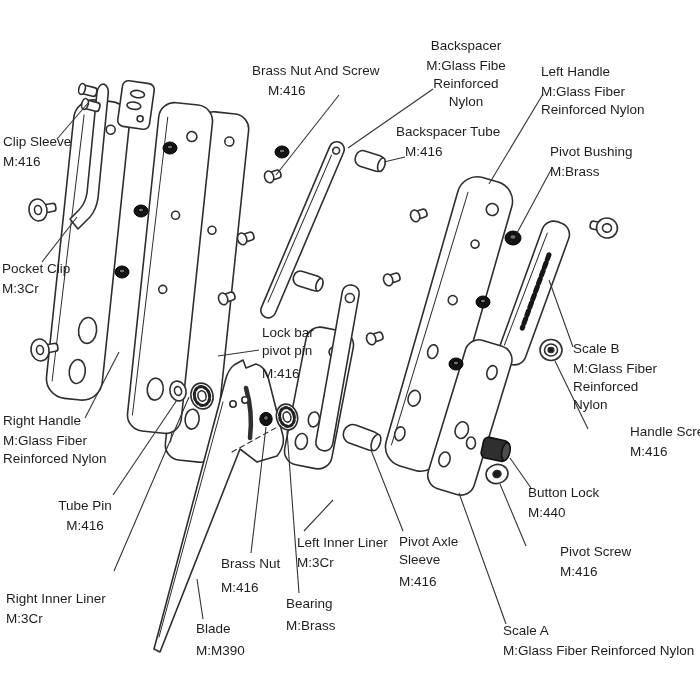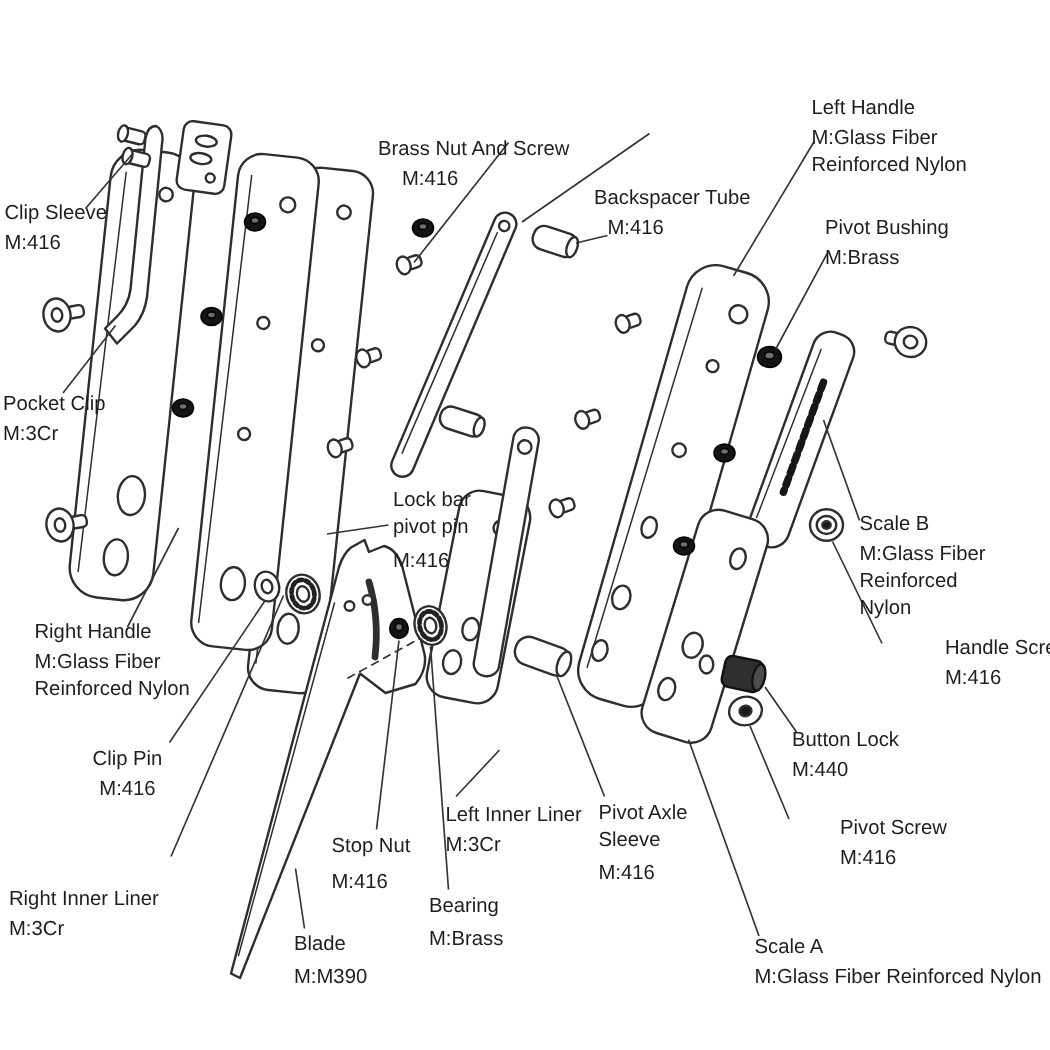--- a/index.html
+++ b/index.html
@@ -292,25 +292,29 @@
   <div class="lbl" id="lbl-clip-screw" style="left:3px;top:133px;width:75px;">
     <span class="nm">Clip Sleeve</span>
     <span class="mat">M:416</span>
   </div>
 
   <div class="lbl" id="lbl-pocket-clip" style="left:2px;top:260px;width:84px;">
     <span class="nm">Pocket Clip</span>
     <span class="mat">M:3Cr</span>
   </div>
 
-  <div class="lbl" id="lbl-brass-nut-and-screw" style="left:252px;top:62px;width:136px;margin-top:28px;">
+  <div class="lbl" id="lbl-brass-nut-and-screw" style="left:252px;top:62px;width:136px;">
     <span class="nm">Brass Nut And Screw</span>
     <span class="mat">M:416</span>
   </div>
 
+  <div class="lbl c" id="lbl-backspacer" style="left:424px;top:37px;width:84px;">
+    <span class="nm">Backspacer</span>
+    <span class="mat">M:Glass Fibe Reinforced Nylon</span>
+  </div>
 
   <div class="lbl" id="lbl-backspacer-tube" style="left:396px;top:123px;width:112px;">
     <span class="nm">Backspacer Tube</span>
     <span class="mat">M:416</span>
   </div>
 
   <div class="lbl" id="lbl-left-handle" style="left:541px;top:63px;width:122px;">
     <span class="nm">Left Handle</span>
     <span class="mat">M:Glass Fiber Reinforced Nylon</span>
   </div>
@@ -318,37 +322,37 @@
   <div class="lbl" id="lbl-pivot-bushing" style="left:550px;top:143px;width:100px;">
     <span class="nm">Pivot Bushing</span>
     <span class="mat">M:Brass</span>
   </div>
 
   <div class="lbl" id="lbl-lock-bar-pivot-pin" style="left:262px;top:324px;width:62px;">
     <span class="nm">Lock bar pivot pin</span>
     <span class="mat">M:416</span>
   </div>
 
-  <div class="lbl" id="lbl-right-handle" style="left:3px;top:412px;width:118px;margin-left:20px;">
+  <div class="lbl" id="lbl-right-handle" style="left:3px;top:412px;width:118px;">
     <span class="nm">Right Handle</span>
     <span class="mat">M:Glass Fiber Reinforced Nylon</span>
   </div>
 
   <div class="lbl c" id="lbl-stop-pin" style="left:40px;top:497px;width:90px;">
-    <span class="nm">Clip Pin</span>
+    <span class="nm">Tube Pin</span>
     <span class="mat">M:416</span>
   </div>
 
   <div class="lbl" id="lbl-right-inner-liner" style="left:6px;top:574px;width:122px;margin-top:16px;">
     <span class="nm">Right Inner Liner</span>
     <span class="mat">M:3Cr</span>
   </div>
 
   <div class="lbl" id="lbl-stop-nut" style="left:221px;top:555px;width:70px;">
-    <span class="nm">Stop Nut</span>
+    <span class="nm">Brass Nut</span>
     <span class="mat">M:416</span>
   </div>
 
   <div class="lbl" id="lbl-blade" style="left:196px;top:620px;width:70px;">
     <span class="nm">Blade</span>
     <span class="mat">M:M390</span>
   </div>
 
   <div class="lbl" id="lbl-left-inner-liner" style="left:297px;top:534px;width:112px;">
     <span class="nm">Left Inner Liner</span>

